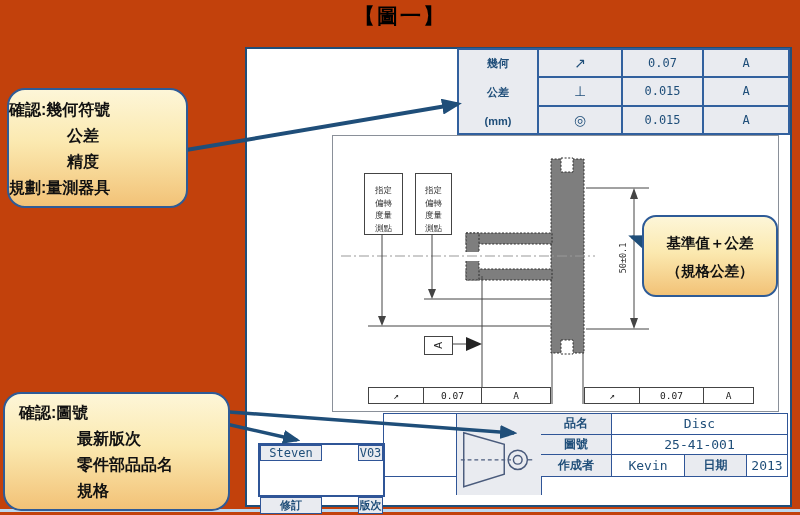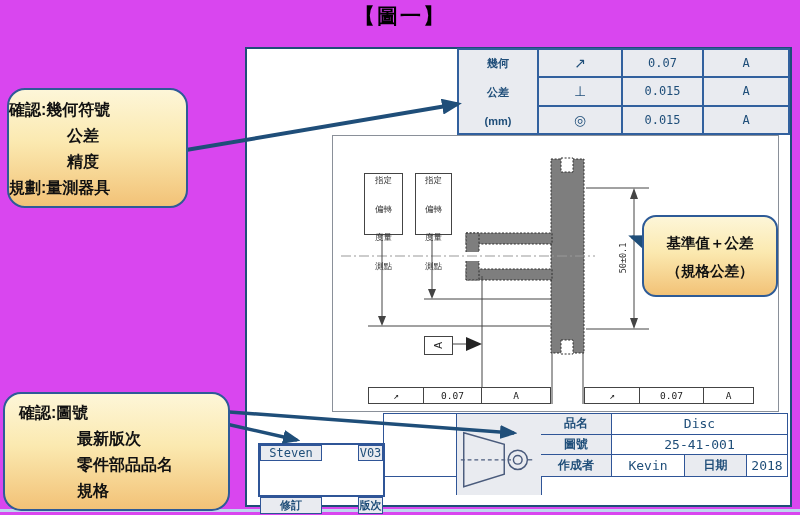--- a/index.html
+++ b/index.html
@@ -1,17 +1,17 @@
 <!DOCTYPE html>
 <html><head>
 <meta charset="utf-8">
 <style>
   html,body{margin:0;padding:0;background:#fff;}
   body{font-family:"Liberation Sans",sans-serif;}
-  .canvas{position:relative;width:800px;height:515px;background:#d946ef;overflow:hidden;}
+  .canvas{position:relative;width:800px;height:515px;background:#c2410c;overflow:hidden;}
 
   .fig-title{position:absolute;left:0;top:2px;width:100%;text-align:center;
     font-size:21px;font-weight:bold;color:#000;letter-spacing:2px;}
 
   .outer-frame{position:absolute;left:245px;top:47px;width:543px;height:456px;
     border:2.5px solid #1F4E79;background:#fff;z-index:1;}
 
   
   .tol-table{position:absolute;left:457px;top:48px;width:331px;height:85px;
     display:grid;grid-template-columns:80px 84px 81px 1fr;grid-template-rows:1fr 1fr 1fr;
@@ -20,22 +20,22 @@
     color:#1F4E79;background:#E9EBF0;}
   .tol-header{grid-row:1/4;flex-direction:column;font-size:11px;line-height:14px;font-weight:bold;gap:15px;}
   .tol-sym{font-size:14px;}
   .tol-val{font-family:"DejaVu Sans Mono",monospace;font-size:12px;}
 
   
   .drawing{position:absolute;left:332px;top:135px;width:445px;height:275px;
     border:1.2px solid #8A9099;background:#fff;z-index:4;}
   .drawing svg{position:absolute;left:0;top:0;}
   .note-box{position:absolute;width:37px;height:60px;border:1px solid #444;background:#fff;
-    display:flex;flex-direction:column;align-items:center;justify-content:flex-start;
-    font-size:8.5px;line-height:12.5px;color:#333;text-align:center;z-index:6;gap:16px;}
+    display:flex;flex-direction:column;align-items:center;justify-content:flex-end;
+    font-size:8.5px;line-height:12.5px;color:#333;text-align:center;z-index:6;}
   .fcf{position:absolute;height:17px;display:flex;border:1px solid #444;background:#fff;
     box-sizing:border-box;z-index:6;color:#222;}
   .fcf>div{display:flex;align-items:center;justify-content:center;height:100%;
     font-family:"DejaVu Sans Mono",monospace;font-size:9.5px;}
   .fcf>div+div{border-left:1px solid #444;}
   .dim-label{position:absolute;left:264px;top:116px;width:54px;height:12px;
     transform:rotate(-90deg);font-family:"DejaVu Sans Mono",monospace;font-size:8.5px;
     color:#333;text-align:center;z-index:6;}
   .datum-box{position:absolute;left:91px;top:200px;width:27px;height:17px;border:1px solid #444;
     background:#fff;display:flex;align-items:center;justify-content:center;z-index:6;}
@@ -191,21 +191,21 @@
         <div class="tb-val">Disc</div>
       </div>
       <div class="tb-row">
         <div class="tb-label">圖號</div>
         <div class="tb-val">25-41-001</div>
       </div>
       <div class="tb-row">
         <div class="tb-label">作成者</div>
         <div class="tb-val w73">Kevin</div>
         <div class="tb-label w62">日期</div>
-        <div class="tb-val">2018</div>
+        <div class="tb-val">2013</div>
       </div>
     </div>
   </div>
 
   <div class="rev-table">
     <div class="rev-en">Steven</div>
     <div class="rev-en">V03</div>
     <div class="rev-cn">修訂</div>
     <div class="rev-cn">版次</div>
   </div>

